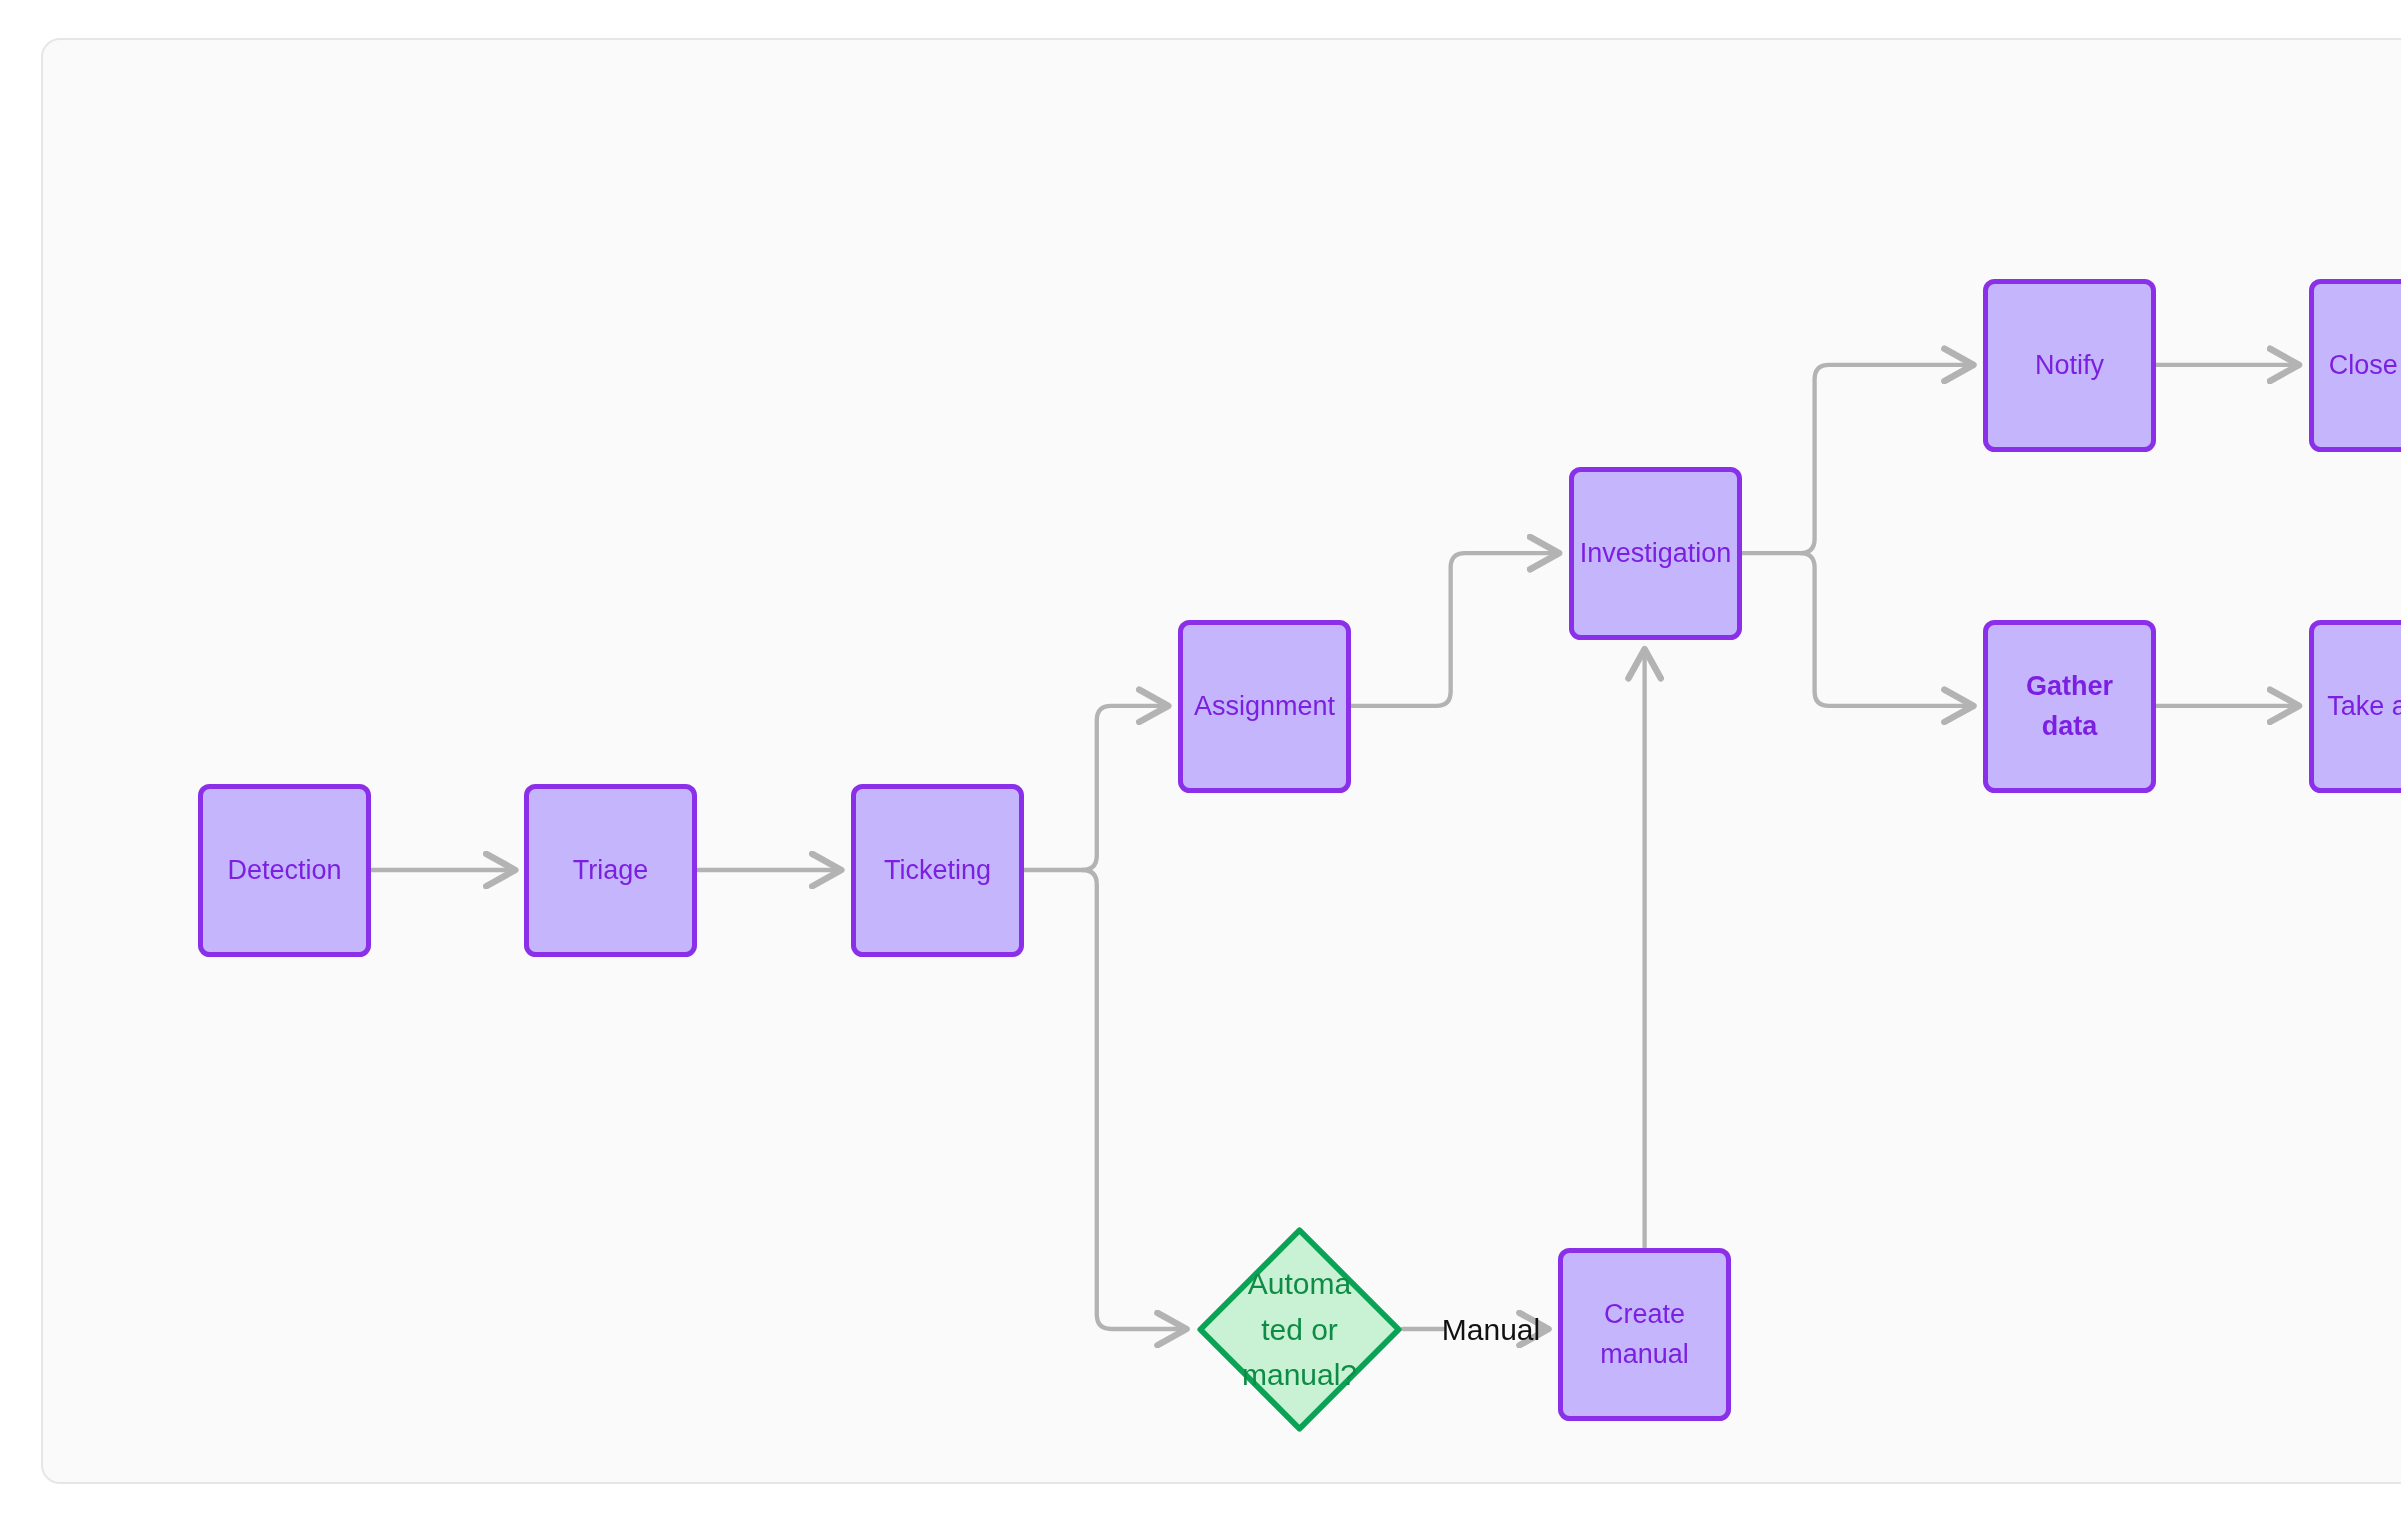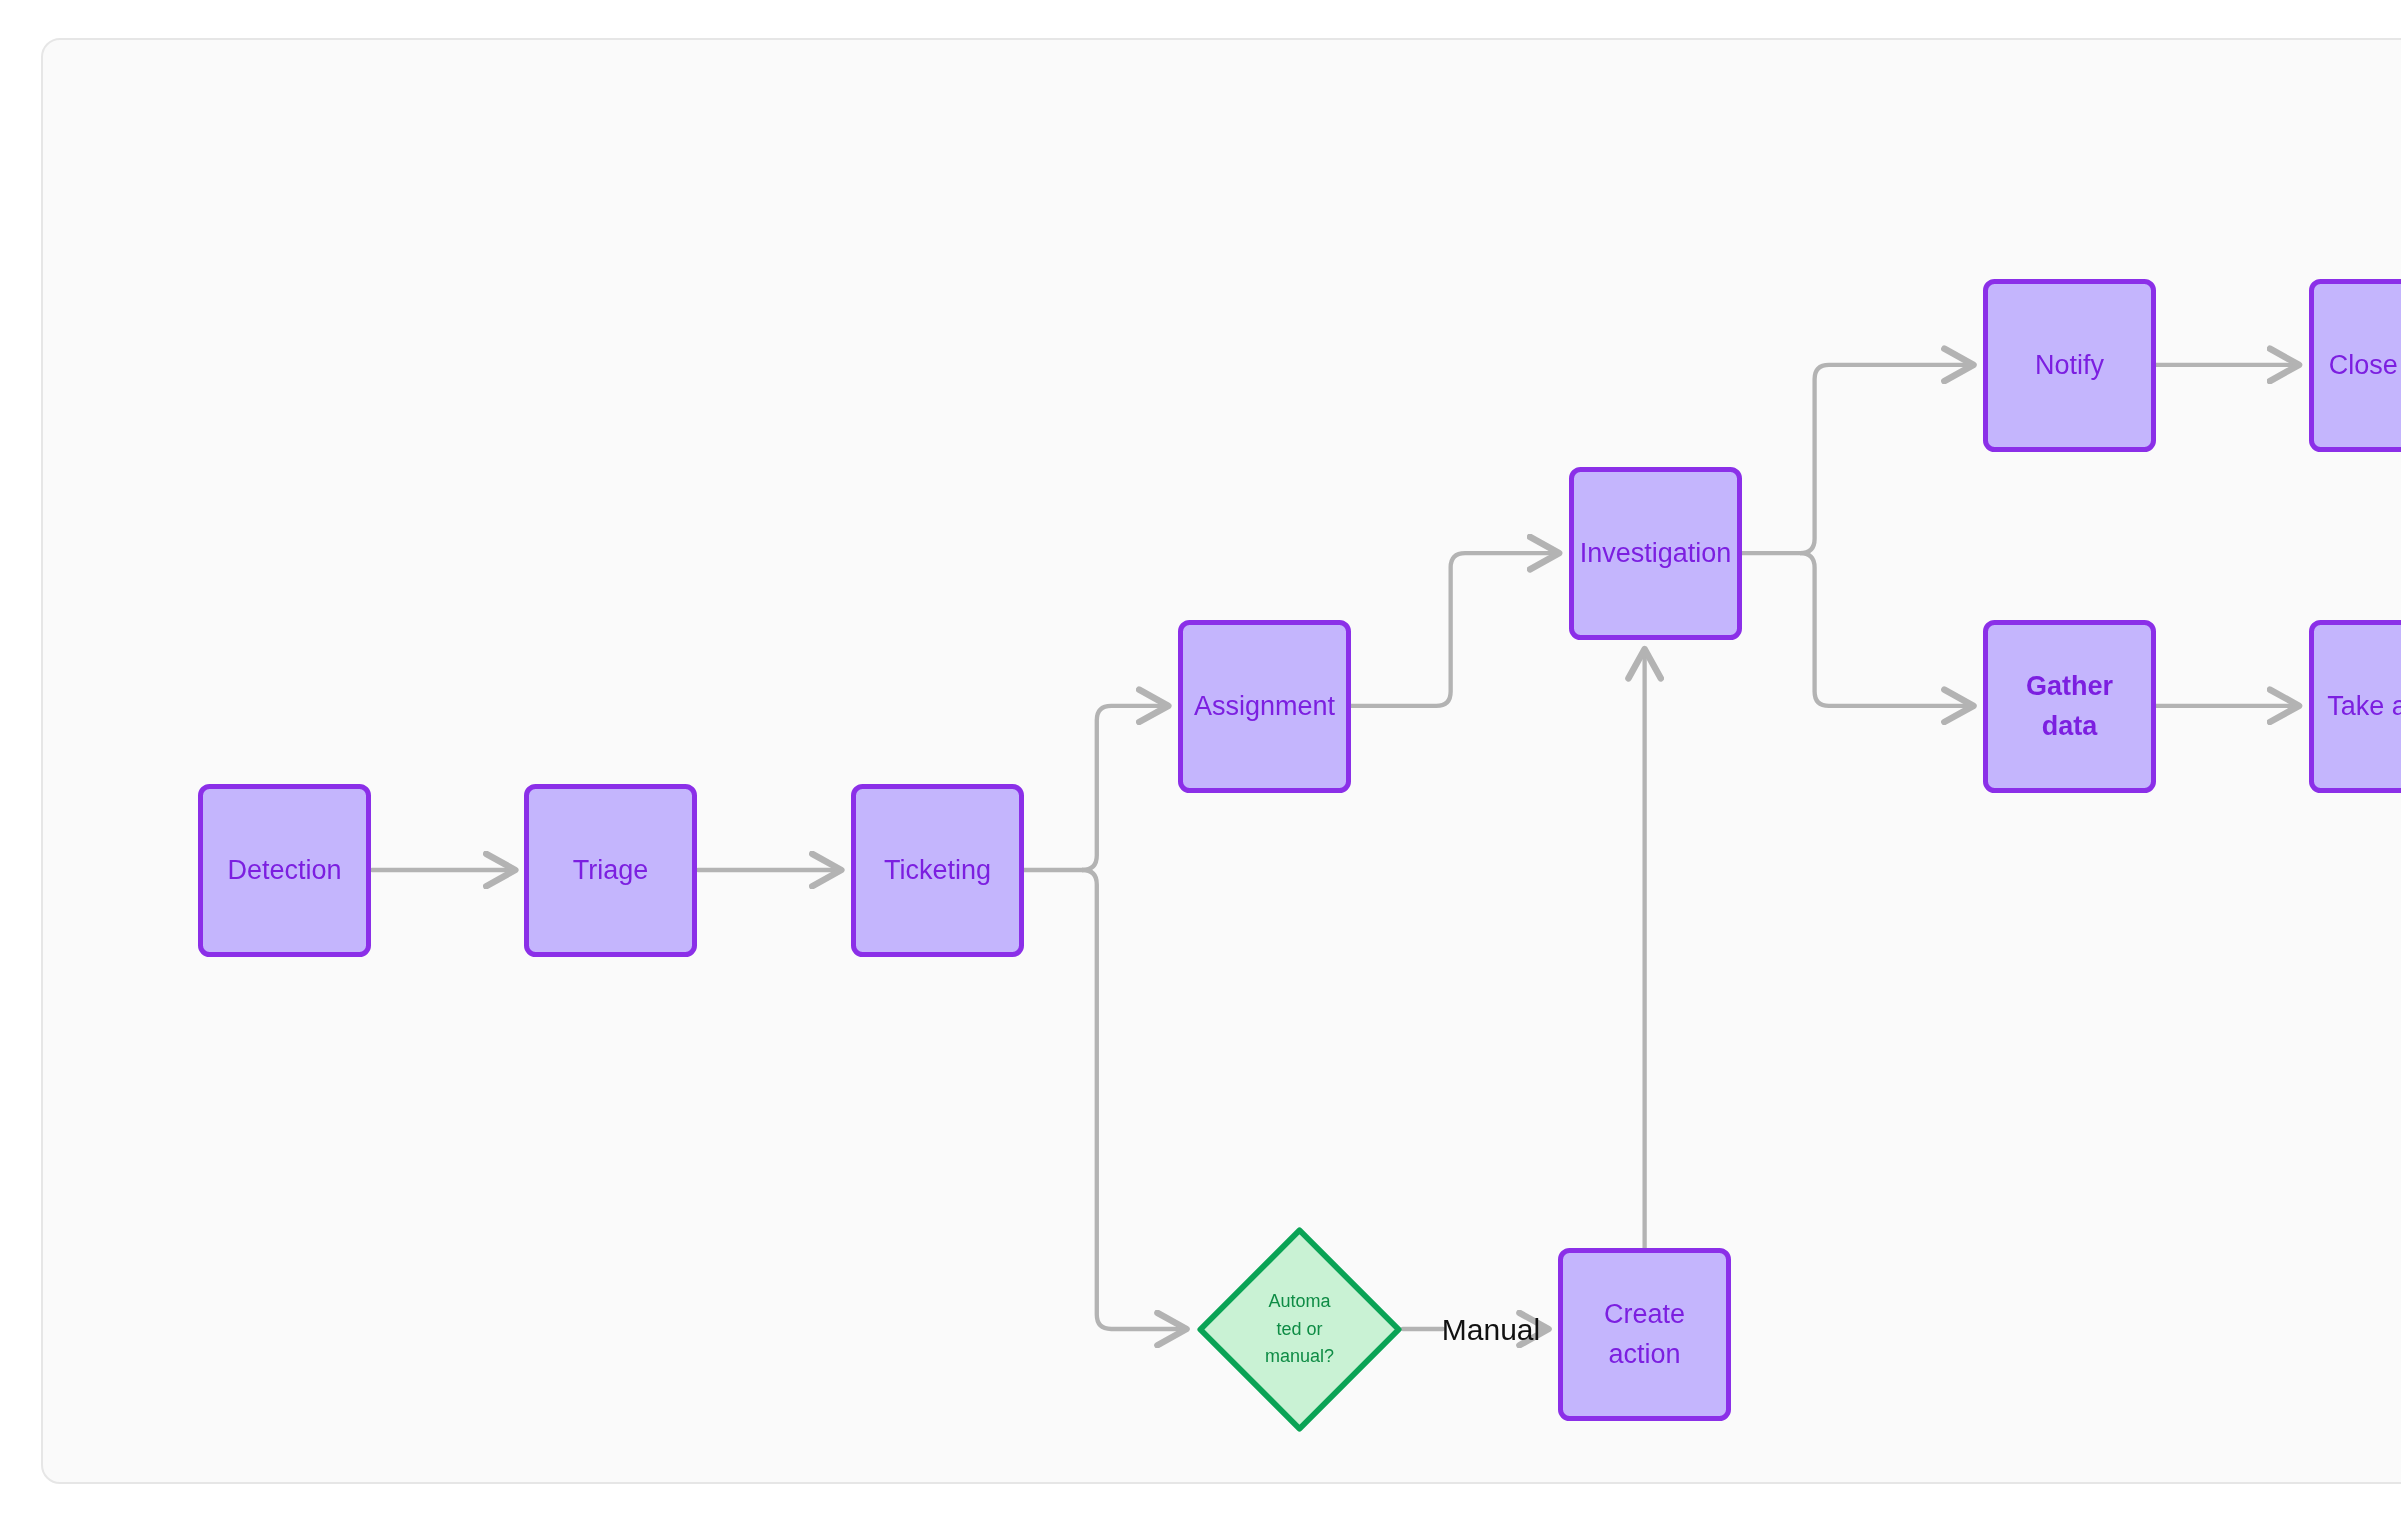--- a/index.html
+++ b/index.html
@@ -51,21 +51,21 @@
     padding: 0 6.7px;
   }
   .node-label {
     display: block;
     white-space: pre-line;
   }
   .node.decision {
     background: transparent;
     border: none;
     color: #0e8c45;
-    font-size: 18px;
+    font-size: 30px;
     text-align: center;
   }
   .diamond-svg {
     position: absolute;
     left: 0;
     top: 0;
     width: 100%;
     height: 100%;
   }
   .diamond-text {
@@ -175,19 +175,19 @@
 <div class="node decision" style="left:1196px; top:1226px; width:207px; height:207px;">
   <svg class="diamond-svg" viewBox="0 0 430 430" xmlns="http://www.w3.org/2000/svg" preserveAspectRatio="none">
     <polygon points="215,9 421,215 215,421 9,215" fill="#c9f2d4" stroke="#0aa355" stroke-width="12" stroke-linejoin="round"></polygon>
   </svg>
   <span class="diamond-text">Automa
 ted or
 manual?</span>
 </div>
 
 <div class="node process" style="left:1558px; top:1248px; width:173px; height:173px;">
-  <span class="node-label">Create action</span>
+  <span class="node-label">Create manual</span>
 </div>
 
 <div class="edge-label plain" style="left:1443px; top:1315px; width:96px; height:29px;">
   <span>Manual</span>
 </div>
 
 
 </body></html>

